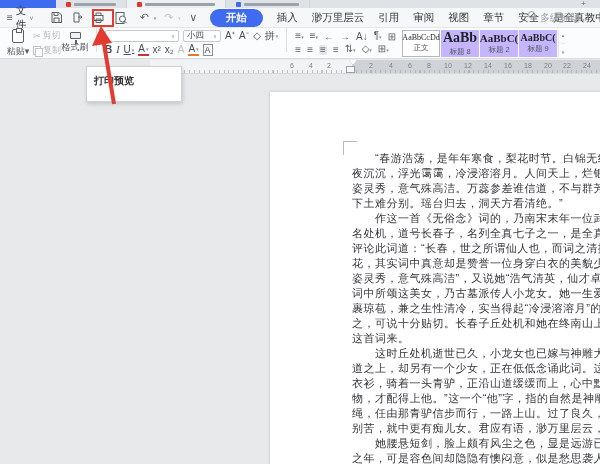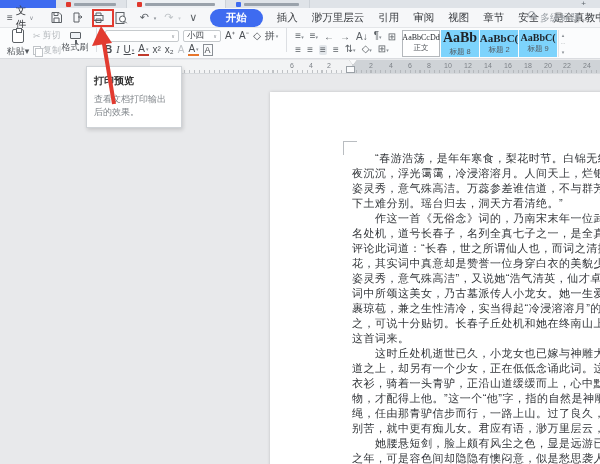--- a/index.html
+++ b/index.html
@@ -74,21 +74,21 @@
   .colbarA::after { content:""; position:absolute; left:0; right:0; bottom:0; height:2px; }
   .colbarA.orange::after { background:#e8762c; }
   .colbarA.dark::after { background:#c0392b; }
   .boxA { border:1px solid #8a8f95; padding:0 1px; font-size:9px; }
   .iconrow { display:flex; align-items:center; gap:6px; }
   .gly { font-size:10px; color:#5c6166; line-height:10px; }
   .gly .caret { font-size:5px; color:#8a8f95; }
   .gly.sel { background:#e2e6ea; border-radius:2px; padding:0 1px; }
   
   .stylegal { display:flex; align-items:center; gap:1px; margin-left:2px; }
-  .stylecard { width:38px; height:27px; display:flex; flex-direction:column; align-items:center; justify-content:center; background:#7dd3fc; }
+  .stylecard { width:38px; height:27px; display:flex; flex-direction:column; align-items:center; justify-content:center; background:#c4b5fd; }
   .stylecard.sel { border:1px solid #b4b8bc; background:#fff; }
   .stylecard .prev { font-family:"Liberation Serif", serif; color:#1f2328; white-space:nowrap; }
   .stylecard .lbl { font-size:7.5px; color:#55595e; margin-top:1px; white-space:nowrap; }
   .p-body { font-size:8px; } .p-h1 { font-size:14px; font-weight:bold; } .p-h2 { font-size:11px; font-weight:bold; } .p-h3 { font-size:10px; font-weight:bold; }
   .galscroll { width:9px; height:27px; border-left:1px solid #e2e4e7; display:flex; flex-direction:column; align-items:center; justify-content:space-between; padding:2px 0; color:#8a8f95; font-size:5px; }
   
   .ruler { position:absolute; left:150px; top:60px; width:450px; height:14px; background:#f2f3f4; border-bottom:1px solid #d7dadd; }
   .ruler .darkseg { position:absolute; left:202px; top:0; right:0; bottom:0; background:#cfd3d7; }
   .ruler .ticks { position:absolute; left:0; right:0; top:10px; height:3px;
     background:repeating-linear-gradient(90deg,#a8acb0 0 1px,transparent 1px 4.9px); opacity:.7; }
@@ -335,20 +335,19 @@
       <div class="line">绳，任由那青驴信步而行，一路上山。过了良久，她</div>
       <div class="line">别苦，就中更有痴儿女。君应有语，渺万里层云，千</div>
       <div class="line ind">她腰悬短剑，脸上颇有风尘之色，显是远游已久</div>
       <div class="line">之年，可是容色间却隐隐有懊闷意，似是愁思袭人</div>
     </div>
   </div>
 </div>
 
 <div class="tooltip">
   <div class="tt-title">打印预览</div>
-  <div class="tt-body">查看文档打印输出后的效果。</div>
 </div>
 
 <div class="hlbox"></div>
 <svg class="arrow-svg" width="50" height="110" viewBox="0 0 50 110">
   <line x1="29" y1="96" x2="18" y2="30" stroke="#e23b30" stroke-width="4"></line>
   <polygon points="16,18 7,38 27,35" fill="#e23b30"></polygon>
 </svg>
 
 </body></html>

